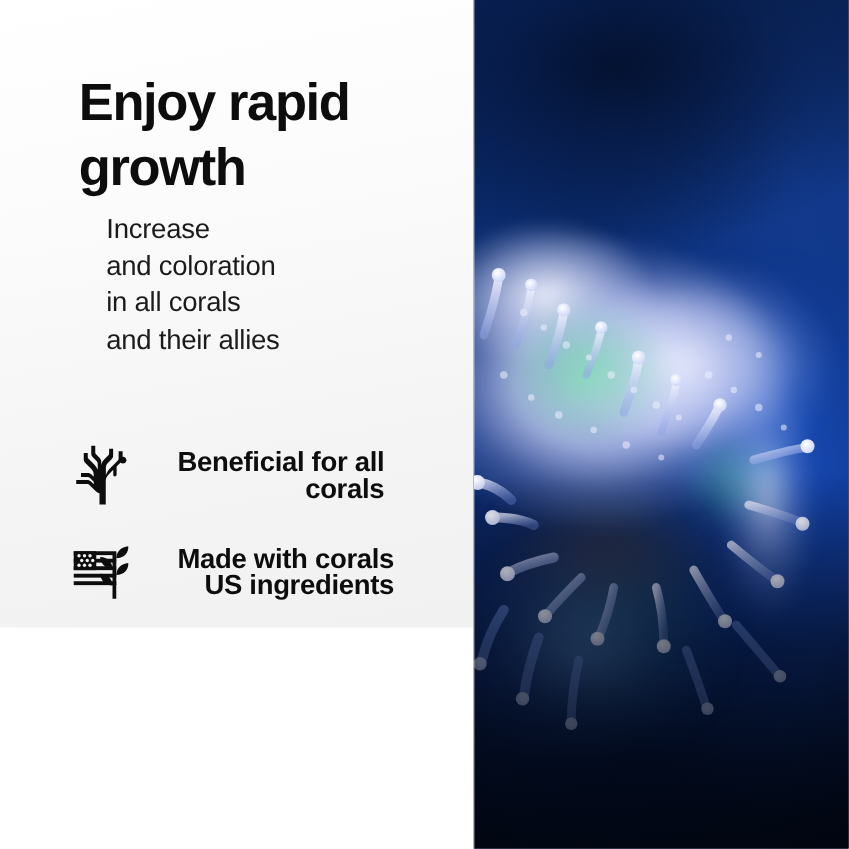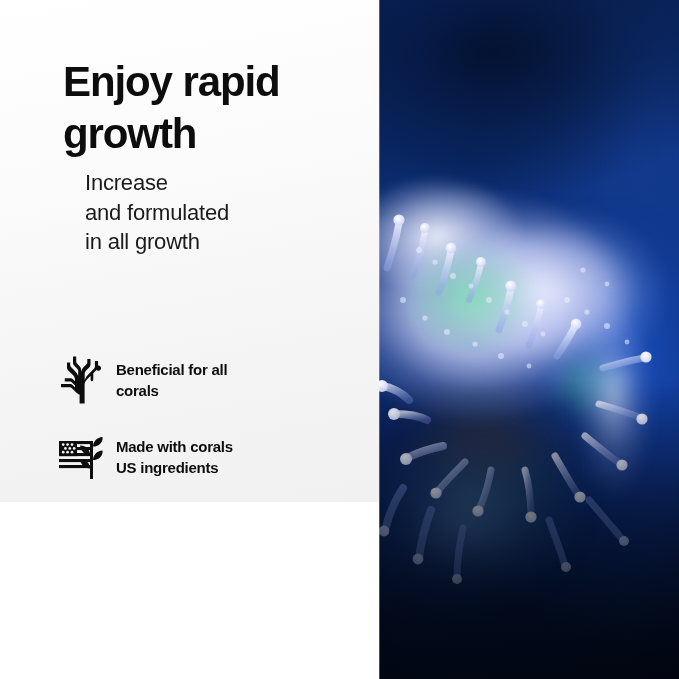--- a/index.html
+++ b/index.html
@@ -73,27 +73,28 @@
     flex: 0 0 50px;
     width: 50px;
     height: 50px;
     display: flex;
     align-items: center;
     justify-content: center;
     color: #0d0d0d;
   }
   .feature-icon svg { display: block; }
   .feature-label {
-    margin-left: 9px;
-    font-size: 15px;
+    margin-left: 35px;
+    font-size: 22px;
     line-height: 21px;
     font-weight: bold;
     letter-spacing: -0.25px;
     color: #0d0d0d;
     white-space: pre-line;
+    text-align: right;
   }
 
   
   .photo-panel {
     position: relative;
     width: 300px;
     height: 679px;
     flex: 0 0 300px;
     overflow: hidden;
     background: #04183f;
@@ -206,22 +207,23 @@
 
   <div class="left-panel">
 
     <div class="headline">
       <span class="hl-line">Enjoy rapid</span>
       <span class="hl-line">growth</span>
     </div>
 
     <div class="subhead">
       <span class="sub-line">Increase</span>
-      <span class="sub-line">and formulated</span>
-      <span class="sub-line">in all growth</span>
+      <span class="sub-line">and coloration</span>
+      <span class="sub-line">in all corals</span>
+      <span class="sub-line">and their allies</span>
     </div>
 
     <div class="features">
 
       <div class="feature-row">
         <span class="feature-icon">
           <svg width="44" height="48" viewBox="0 0 44 48" fill="currentColor" aria-hidden="true">
             <path d="M19.6 47.5 h5.0 V29.0 c0 -2.2 0.6 -3.8 2.1 -5.3 l3.9 -3.9 v4.0 c0 1.0 0.9 1.6 1.8 1.2 0.7 -0.3 0.9 -0.9 0.9 -1.8 v-6.0 l3.4 -3.4 c1.0 -1.0 1.4 -1.8 1.4 -3.0 V5.0 h-3.2 v5.6 c0 0.9 -0.2 1.4 -0.8 2.0 l-6.8 6.8 c-0.6 0.6 -1.2 1.5 -1.7 2.6 l-0.9 1.9 v-5.6 c0 -1.8 0.4 -2.8 1.6 -4.0 l2.9 -2.9 c0.9 -0.9 1.3 -1.8 1.3 -3.0 V3.0 h-3.2 v3.3 c0 0.9 -0.2 1.4 -0.8 2.0 l-3.0 3.0 c-1.0 1.0 -1.8 2.3 -2.2 3.6 l-0.3 1.0 v-2.4 c0 -1.4 -0.4 -2.3 -1.4 -3.3 l-2.6 -2.6 c-0.6 -0.6 -0.8 -1.1 -0.8 -2.0 V0.6 h-3.2 v6.2 c0 1.2 0.4 2.1 1.3 3.0 l2.7 2.7 c0.9 0.9 1.2 1.6 1.2 2.8 v4.4 l-1.0 -1.8 c-0.5 -0.9 -1.1 -1.7 -1.8 -2.4 l-4.4 -4.4 c-0.6 -0.6 -0.8 -1.1 -0.8 -2.0 V6.4 H7.0 v5.0 c0 1.2 0.4 2.1 1.3 3.0 l4.6 4.6 c1.3 1.3 1.9 2.5 2.0 4.2 l0.1 2.1 -1.6 -1.6 c-1.0 -1.0 -2.0 -1.4 -3.4 -1.4 H4.8 v3.2 h4.9 c1.0 0 1.6 0.2 2.3 0.9 l3.0 3.0 v2.0 l-2.0 -2.0 c-1.0 -1.0 -2.0 -1.4 -3.4 -1.4 H1.0 v3.2 h8.4 c1.0 0 1.6 0.2 2.3 0.9 l3.7 3.7 c1.6 1.6 2.6 2.4 3.9 2.7 l0.3 0.1 z"></path>
             <path d="M38.4 14.8 c1.5 0 2.7 -1.2 2.7 -2.7 0 -1.5 -1.2 -2.7 -2.7 -2.7 -1.5 0 -2.7 1.2 -2.7 2.7 0 1.5 1.2 2.7 2.7 2.7 z"></path>
           </svg>

